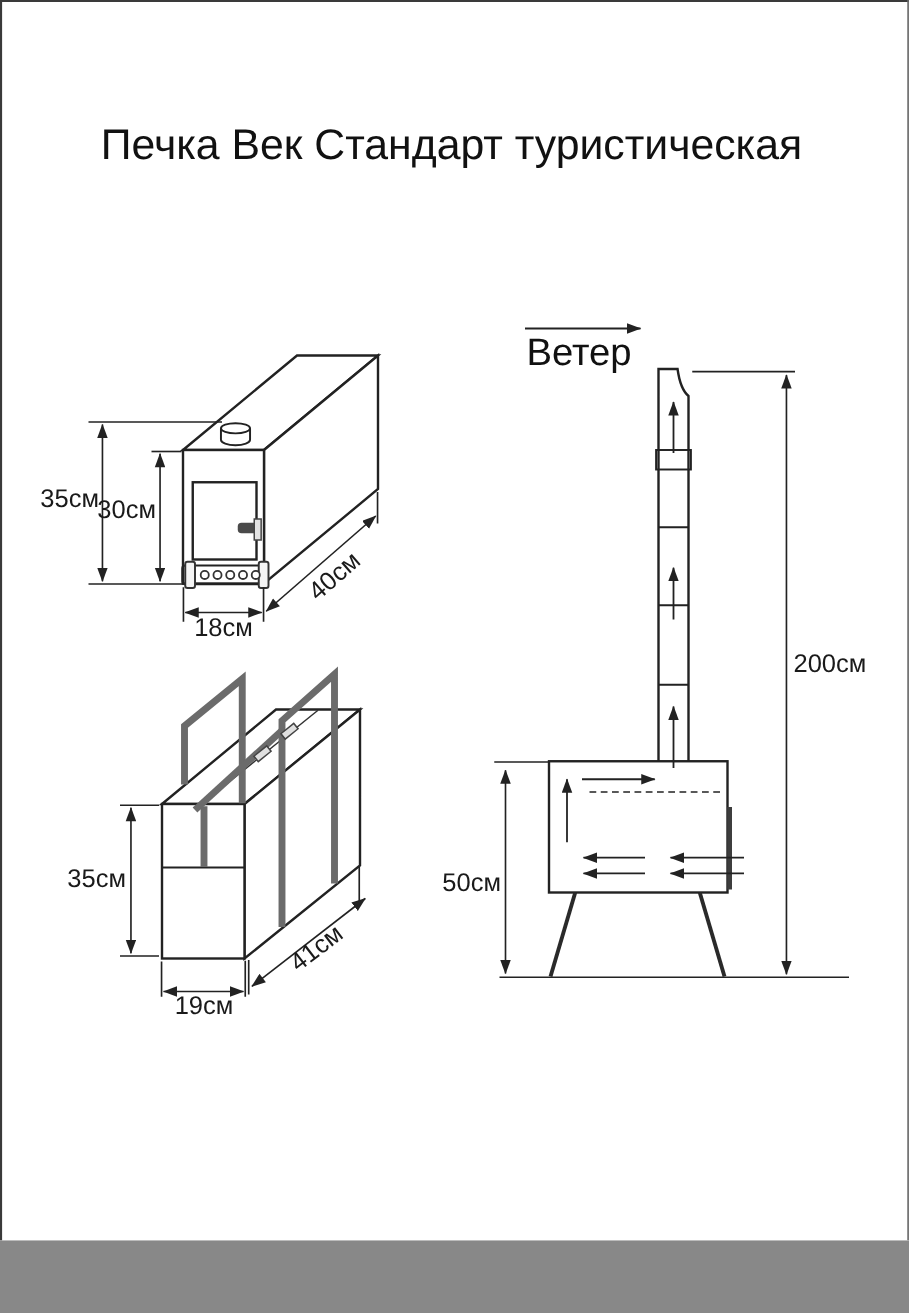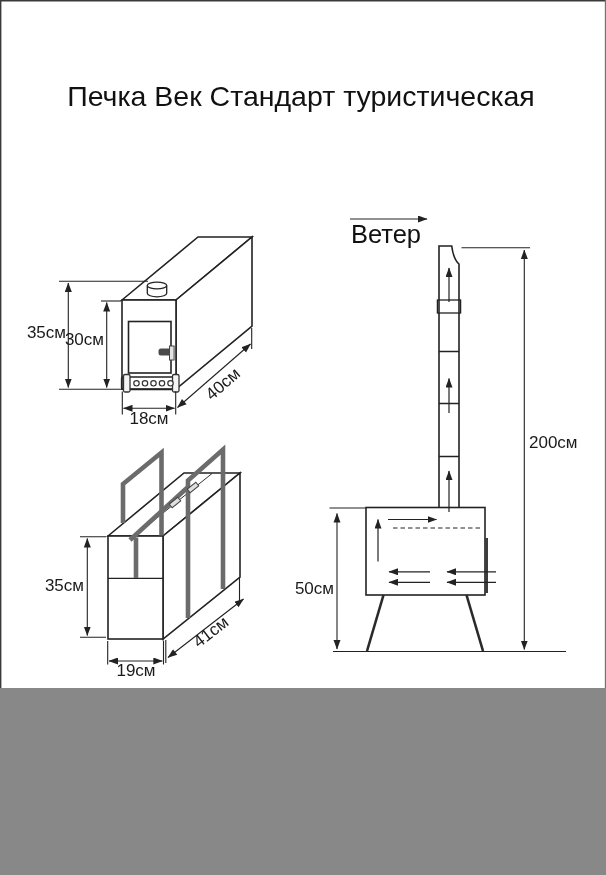--- a/index.html
+++ b/index.html
@@ -2,21 +2,21 @@
 <html style="--line: #222222; --strap: #6b6b6b; --bg: #ffffff; --footer: #eaeaea;"><head>
 <meta charset="utf-8">
 <style>
   :root{
     --line:#222222;
     --strap:#6b6b6b;
     --bg:#ffffff;
     --footer:#eaeaea;
   }
   html,body{margin:0;padding:0;background:#888;}
-  .page{width:606px;height:688px;background:var(--bg);position:relative;overflow:hidden;}
+  .page{width:606px;height:827px;background:var(--bg);position:relative;overflow:hidden;}
   svg{display:block;}
   .ol   {stroke:var(--line);fill:none;stroke-width:1.6;stroke-linejoin:miter;}
   .olf  {stroke:var(--line);fill:#ffffff;stroke-width:1.6;stroke-linejoin:miter;}
   .thin {stroke:var(--line);fill:none;stroke-width:1.3;}
   .dim  {stroke:var(--line);fill:none;stroke-width:1.1;}
   .flow {stroke:var(--line);fill:none;stroke-width:1.2;}
   .dash {stroke:var(--line);fill:none;stroke-width:1;stroke-dasharray:4.5 3;}
   .strap{stroke:var(--strap);fill:none;stroke-width:4.6;}
   .leg  {stroke:#2a2a2a;fill:none;stroke-width:2.6;}
   .lbl  {font:17px "Liberation Sans", sans-serif;fill:#1a1a1a;}

